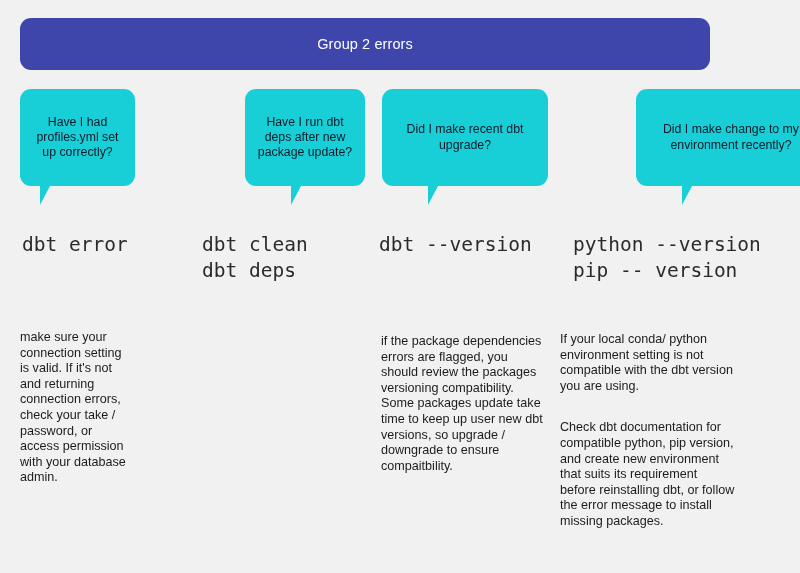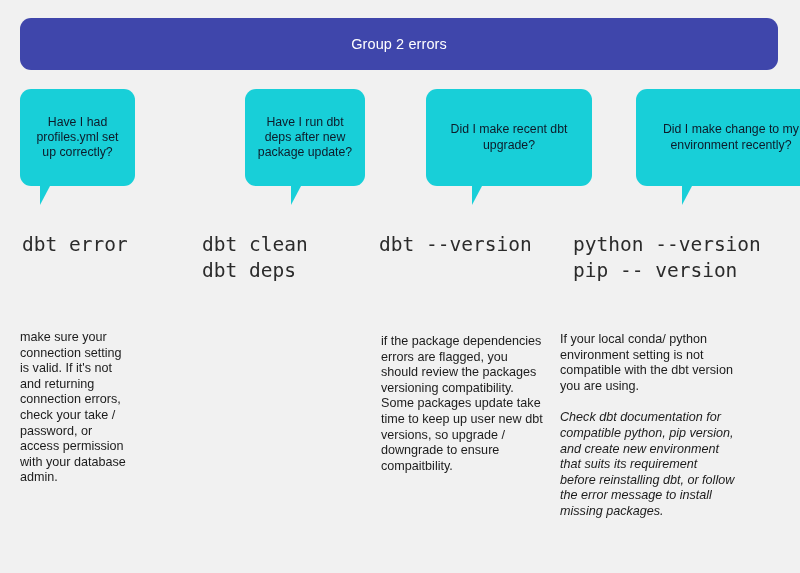--- a/index.html
+++ b/index.html
@@ -20,21 +20,21 @@
     position: relative;
     width: 800px;
     height: 573px;
   }
 
   
   .header-banner {
     position: absolute;
     left: 20px;
     top: 18px;
-    width: 758px;
+    width: 690px;
     height: 52px;
     background: #3f46ab;
     border-radius: 11px;
     display: flex;
     align-items: center;
     justify-content: center;
   }
   .header-title {
     color: #ffffff;
     font-size: 14.5px;
@@ -88,22 +88,21 @@
     position: absolute;
     font-family: "Liberation Sans", sans-serif;
     font-size: 12.6px;
     line-height: 15.6px;
     color: #1c1c1c;
   }
   .body-col p {
     margin: 0;
   }
   .body-col p + p {
-    margin-top: 16px;
-    font-style: italic;
+    margin-top: 26px;
   }
 </style>
 </head>
 <body>
 
 <div class="slide">
 
   <div class="header-banner">
     <div class="header-title">Group 2 errors</div>
   </div>
@@ -121,21 +120,21 @@
 
   <div class="bubble-col" style="left:208px; top:89px; width:120px;padding-left:37px;">
     <div class="bubble" style="width:120px; height:97px;">
       <div class="bubble-text">Have I run dbt deps after new package update?</div>
       <div class="bubble-tail" style="left:46px;"></div>
     </div>
   </div>
   <div class="command" style="left:202px; top:232px; width:180px;">dbt clean
 dbt deps</div>
 
-  <div class="bubble-col" style="left:382px; top:89px; width:166px;margin-left:44px;">
+  <div class="bubble-col" style="left:382px; top:89px; width:166px;">
     <div class="bubble" style="width:166px; height:97px;">
       <div class="bubble-text">Did I make recent dbt upgrade?</div>
       <div class="bubble-tail" style="left:46px;"></div>
     </div>
   </div>
   <div class="command" style="left:379px; top:232px; width:200px;">dbt --version</div>
   <div class="body-col" style="left:381px; top:334px; width:167px;">
     <p>if the package dependencies errors are flagged, you should review the packages versioning compatibility. Some packages update take time to keep up user new dbt versions, so upgrade / downgrade to ensure compaitbility.</p>
   </div>
 

